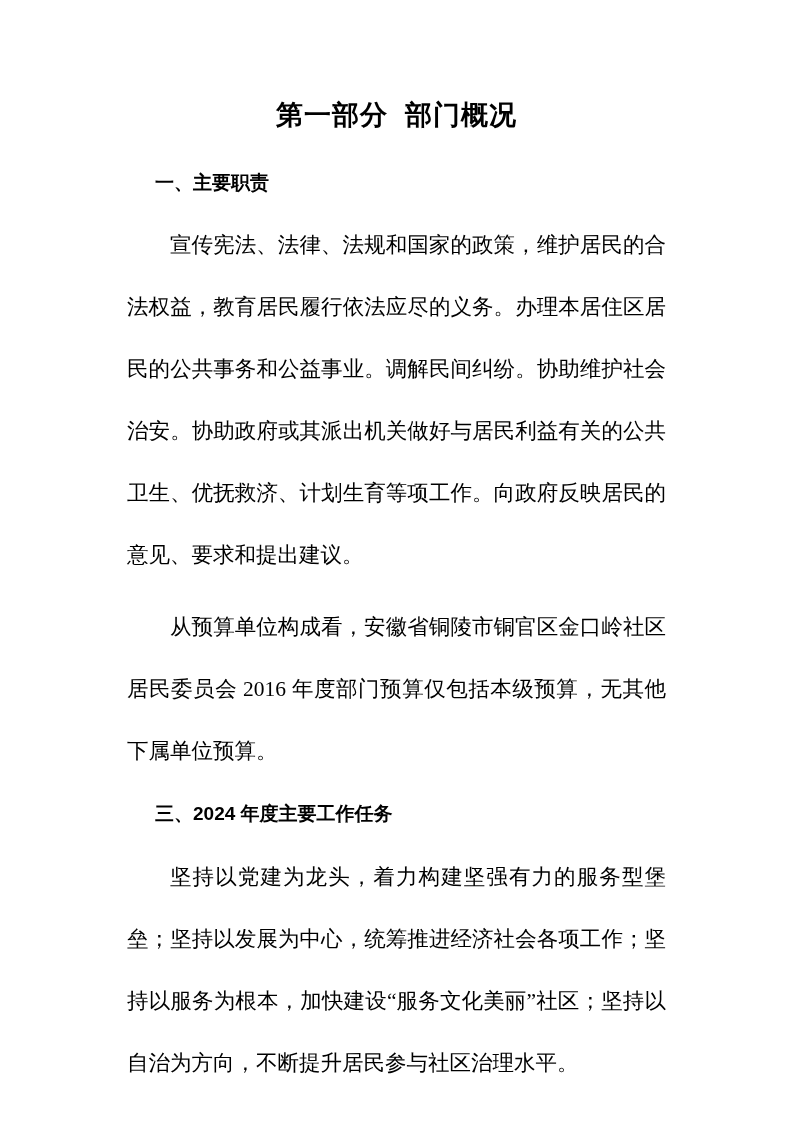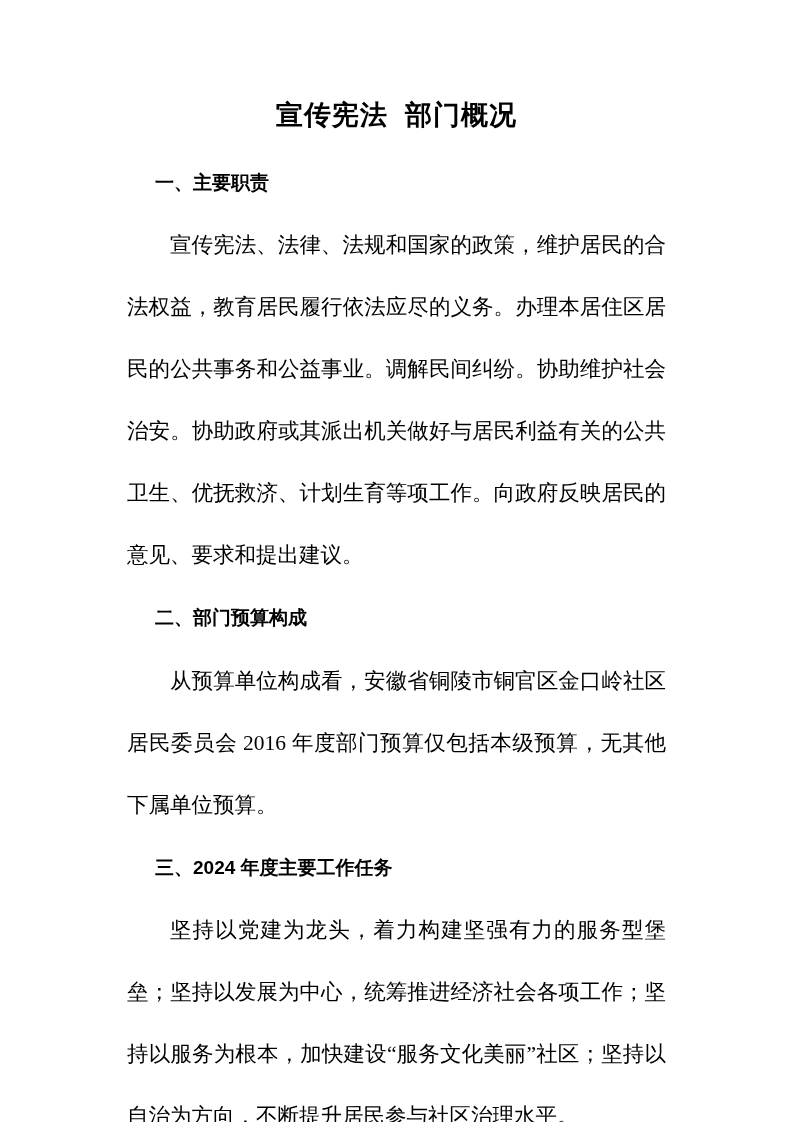--- a/index.html
+++ b/index.html
@@ -45,29 +45,28 @@
     line-height: 62px;
     text-align: justify;
     text-indent: 2em;
   }
 </style>
 </head>
 <body>
 
 <div class="page">
 
-  <h1 class="doc-title">宣传宪法  部门概况</h1>
+  <h1 class="doc-title">第一部分  部门概况</h1>
 
   <section>
     <h2 class="sec-heading">一、主要职责</h2>
     <p class="body-para">宣传宪法、法律、法规和国家的政策，维护居民的合法权益，教育居民履行依法应尽的义务。办理本居住区居民的公共事务和公益事业。调解民间纠纷。协助维护社会治安。协助政府或其派出机关做好与居民利益有关的公共卫生、优抚救济、计划生育等项工作。向政府反映居民的意见、要求和提出建议。</p>
   </section>
 
   <section>
-    <h2 class="sec-heading">二、部门预算构成</h2>
     <p class="body-para">从预算单位构成看，安徽省铜陵市铜官区金口岭社区居民委员会 2016 年度部门预算仅包括本级预算，无其他下属单位预算。</p>
   </section>
 
   <section>
     <h2 class="sec-heading">三、2024 年度主要工作任务</h2>
     <p class="body-para">坚持以党建为龙头，着力构建坚强有力的服务型堡垒；坚持以发展为中心，统筹推进经济社会各项工作；坚持以服务为根本，加快建设“服务文化美丽”社区；坚持以自治为方向，不断提升居民参与社区治理水平。</p>
   </section>
 
 </div>
 

